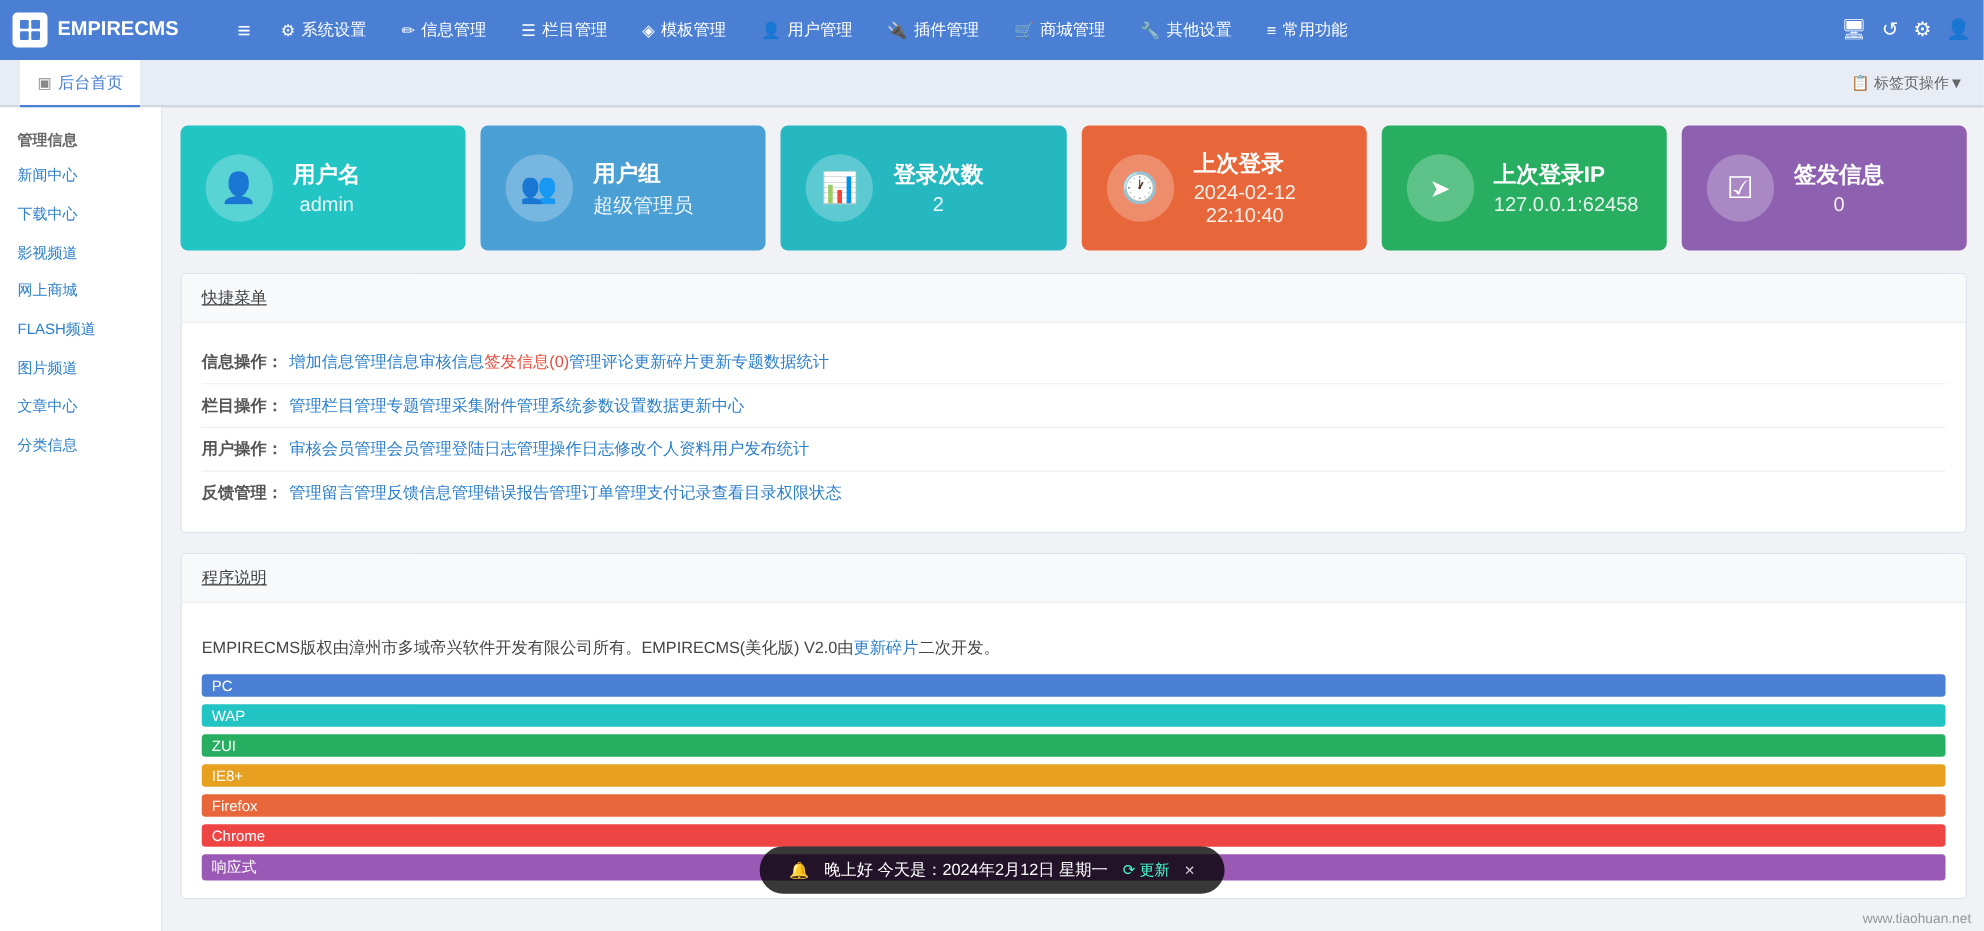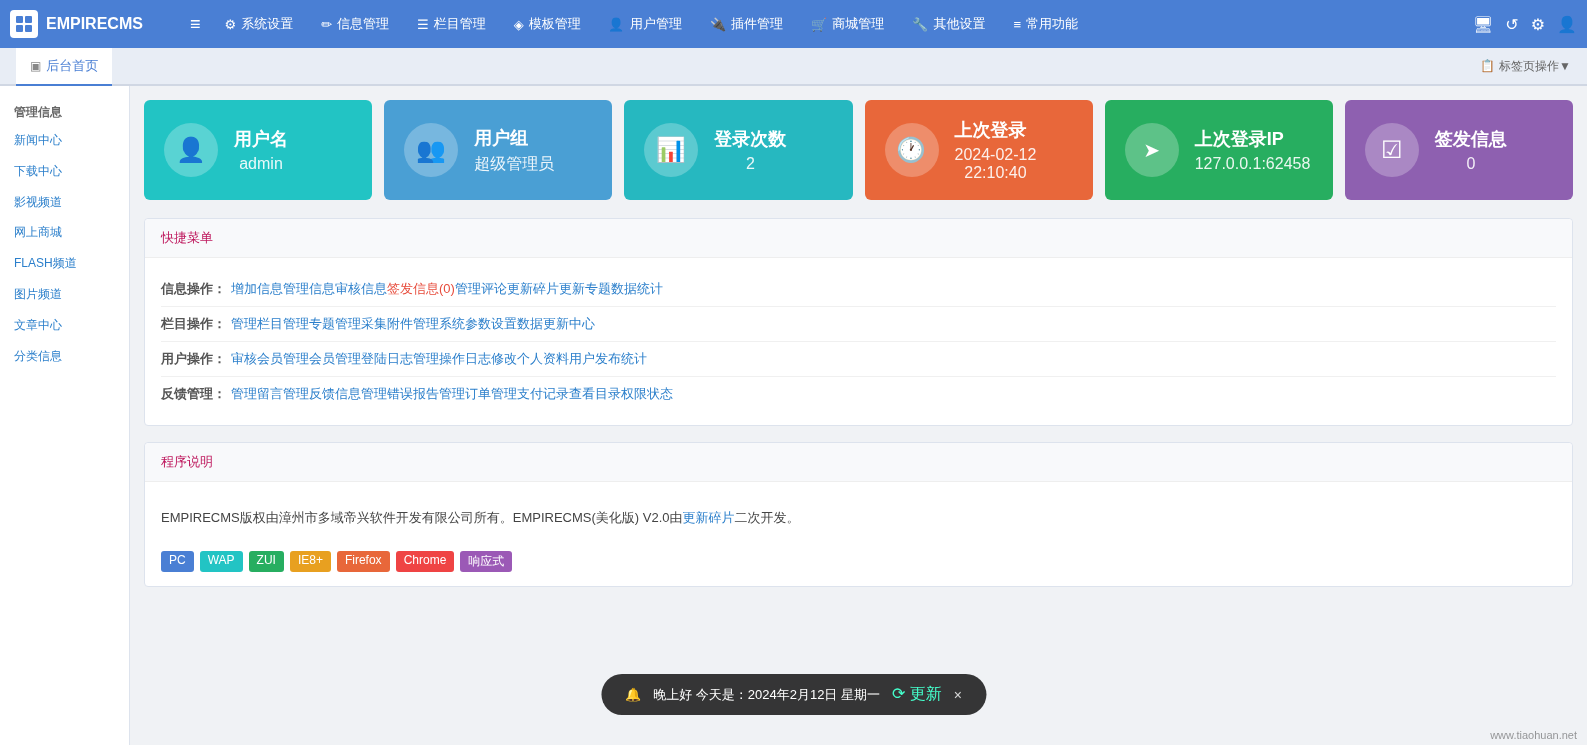--- a/index.html
+++ b/index.html
@@ -43,50 +43,50 @@
     .card-orange { background: #e8673a; }
     .card-green { background: #27ae60; }
     .card-purple { background: #8e60b0; }
     .card-icon { width: 54px; height: 54px; border-radius: 50%; background: rgba(255,255,255,0.25); display: flex; align-items: center; justify-content: center; font-size: 24px; color: #fff; flex-shrink: 0; }
     .card-content { color: #fff; }
     .card-title { font-size: 18px; font-weight: bold; margin-bottom: 4px; }
     .card-sub { font-size: 16px; opacity: 0.9; text-align: center; }
 
     
     .section-box { background: #fff; border: 1px solid #dde3ed; border-radius: 4px; margin-bottom: 16px; }
-    .section-header { padding: 10px 16px; border-bottom: 1px solid #eee; font-size: 13px; color: #be185d; background: #f8f9fb; border-radius: 4px 4px 0 0; }
+    .section-header { padding: 10px 16px; border-bottom: 1px solid #eee; font-size: 13px; color: #404040; background: #f8f9fb; border-radius: 4px 4px 0 0; text-decoration: underline; }
     .section-body { padding: 14px 16px; }
 
     
     .quick-row { display: flex; align-items: baseline; padding: 8px 0; border-bottom: 1px solid #f0f0f0; flex-wrap: wrap; }
     .quick-row:last-child { border-bottom: none; }
     .quick-label { font-weight: bold; color: #555; white-space: nowrap; font-size: 13px; min-width: 70px; }
     .quick-link { color: #2b7fcb; cursor: pointer; font-size: 13px; white-space: nowrap; }
     .quick-link-red { color: #e74c3c; }
 
     
     .prog-desc { padding: 10px 0; font-size: 13px; color: #444; line-height: 1.8; }
     .prog-link { color: #2b7fcb; cursor: pointer; }
-    .badge-row { display: flex; gap: 6px; margin-top: 12px; flex-wrap: wrap; }
+    .badge-row { display: flex; gap: 6px; margin-top: 0; flex-wrap: wrap; flex-direction: column; }
     .badge { padding: 2px 8px; border-radius: 3px; font-size: 12px; color: #fff; }
     .badge-blue { background: #4a7fd4; }
     .badge-cyan { background: #22c4c4; }
     .badge-green { background: #27ae60; }
     .badge-orange { background: #e8a020; }
     .badge-ff { background: #e8673a; }
     .badge-chrome { background: #ef4444; }
     .badge-resp { background: #9b59b6; }
 
     
     .warn-box { background: #fff3cd; border: 1px solid #ffd080; border-radius: 4px; padding: 10px 16px; margin-top: 12px; font-size: 13px; color: #856404; }
     .warn-link { color: #e74c3c; cursor: pointer; }
 
     
     .notif-bar { position: fixed; bottom: 30px; left: 50%; transform: translateX(-50%); background: rgba(0,0,0,0.78); color: #fff; padding: 10px 24px; border-radius: 24px; display: flex; align-items: center; gap: 12px; font-size: 13px; z-index: 999; }
-    .notif-update { color: #4fc; cursor: pointer; display: flex; align-items: center; gap: 4px; font-size: 16px; }
+    .notif-update { color: #4fc; cursor: pointer; display: flex; align-items: center; gap: 4px; font-size: 12px; }
     .notif-close { cursor: pointer; font-size: 14px; opacity: 0.8; }
 
     
     .watermark { position: fixed; bottom: 4px; right: 10px; font-size: 11px; color: rgba(0,0,0,0.4); z-index: 1000; }
   </style>
 </head>
 <body>
 
 <nav class="top-nav">
   <div class="logo">

